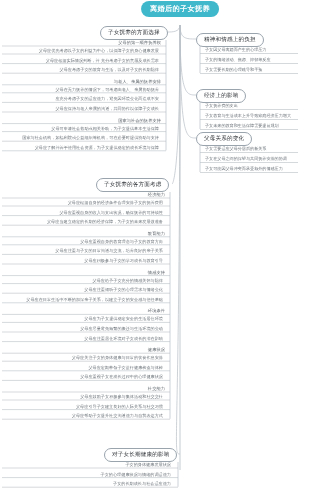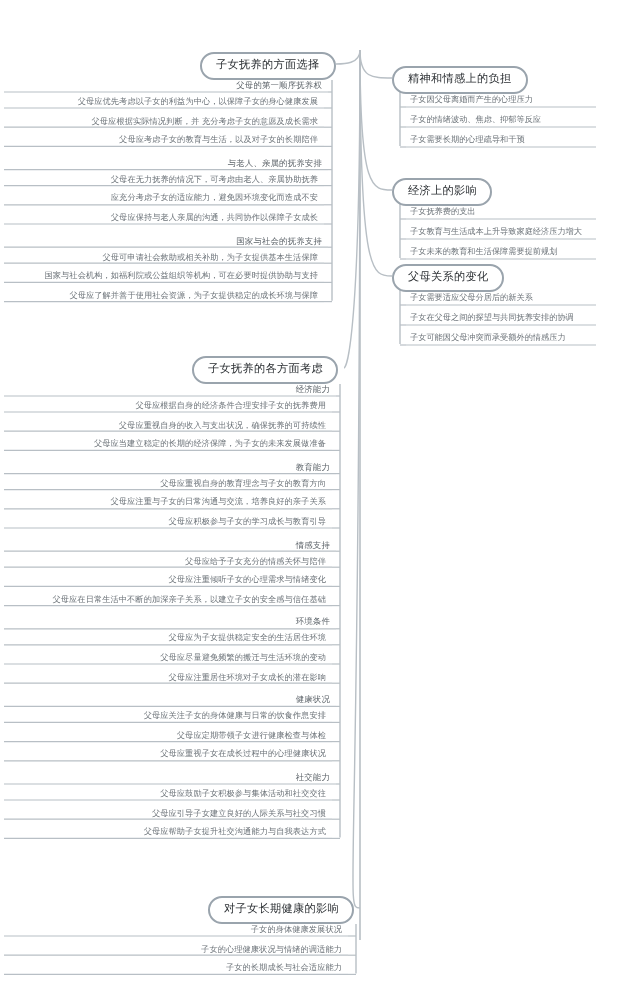--- a/index.html
+++ b/index.html
@@ -164,20 +164,21 @@
       <path d="M180,25 C 180,454 172,454 180,454" stroke="#b8bfc5" fill="none" stroke-width="0.7"></path>
       <path d="M2,468H174" stroke="#b8bfc5" fill="none" stroke-width="0.6"></path>
       <path d="M178,468H174" stroke="#b8bfc5" fill="none" stroke-width="0.6"></path>
       <path d="M2,477.6H174" stroke="#b8bfc5" fill="none" stroke-width="0.6"></path>
       <path d="M178,477.6H174" stroke="#b8bfc5" fill="none" stroke-width="0.6"></path>
       <path d="M2,487.20000000000005H174" stroke="#b8bfc5" fill="none" stroke-width="0.6"></path>
       <path d="M178,487.20000000000005H174" stroke="#b8bfc5" fill="none" stroke-width="0.6"></path>
       <path d="M178,462V486.80000000000007" stroke="#b8bfc5" fill="none" stroke-width="0.7"></path>
       <path d="M180,25V470" stroke="#b8bfc5" fill="none" stroke-width="0.8"></path>
     </svg>
+  <div class="node root">离婚后的子女抚养</div>
   <div id="nodes">
       <div class="node branch" style="left: 196px; top: 33px;">精神和情感上的负担</div>
       <div class="node r-leaf" style="left: 204px; top: 47px; max-width: 94px; white-space: nowrap; overflow: hidden; text-overflow: clip;">子女因父母离婚而产生的心理压力</div>
       <div class="node r-leaf" style="left: 204px; top: 57px; max-width: 94px; white-space: nowrap; overflow: hidden; text-overflow: clip;">子女的情绪波动、焦虑、抑郁等反应</div>
       <div class="node r-leaf" style="left: 204px; top: 67px; max-width: 94px; white-space: nowrap; overflow: hidden; text-overflow: clip;">子女需要长期的心理疏导和干预</div>
       <div class="node branch" style="left: 196px; top: 89px;">经济上的影响</div>
       <div class="node r-leaf" style="left: 204px; top: 103px; max-width: 94px; white-space: nowrap; overflow: hidden; text-overflow: clip;">子女抚养费的支出</div>
       <div class="node r-leaf" style="left: 204px; top: 113px; max-width: 94px; white-space: nowrap; overflow: hidden; text-overflow: clip;">子女教育与生活成本上升导致家庭经济压力增大</div>
       <div class="node r-leaf" style="left: 204px; top: 123px; max-width: 94px; white-space: nowrap; overflow: hidden; text-overflow: clip;">子女未来的教育和生活保障需要提前规划</div>
       <div class="node branch" style="left: 196px; top: 132px;">父母关系的变化</div>

